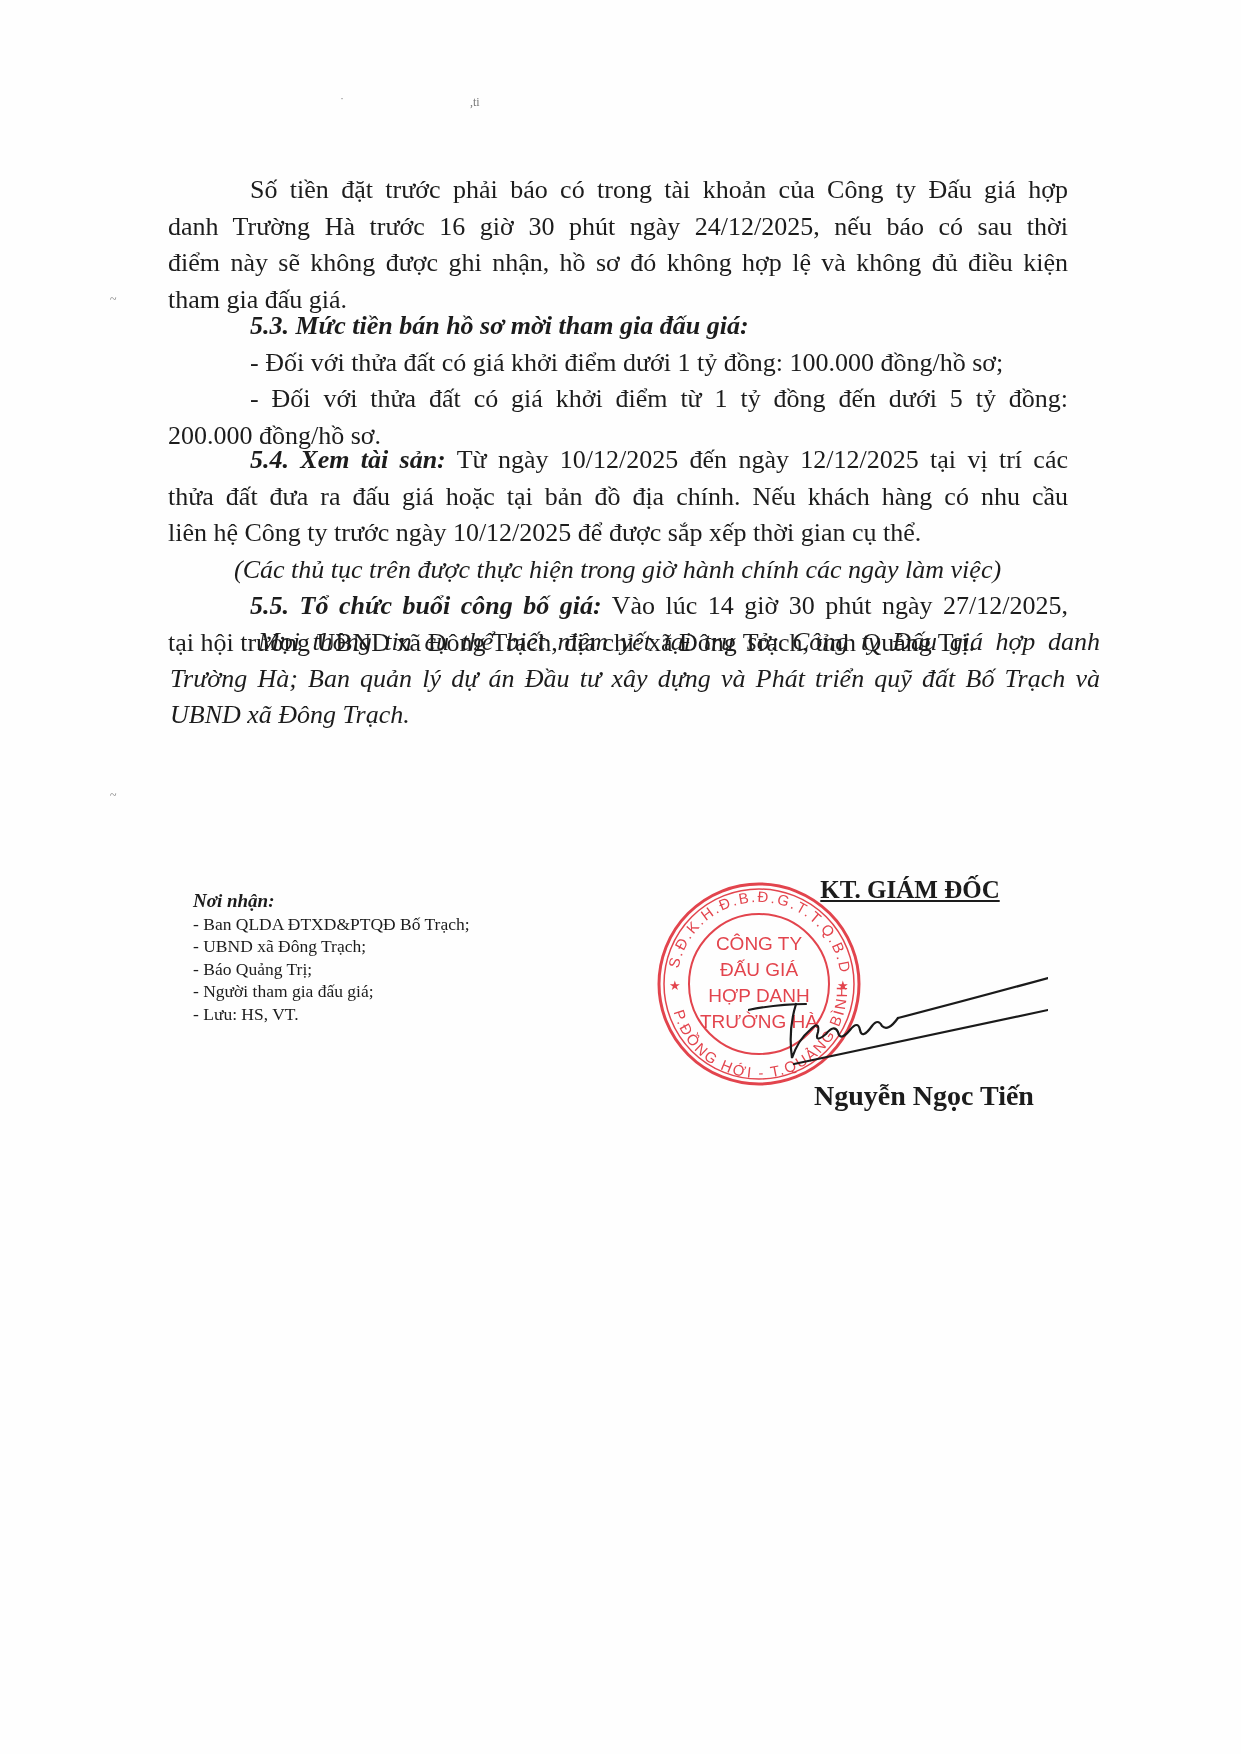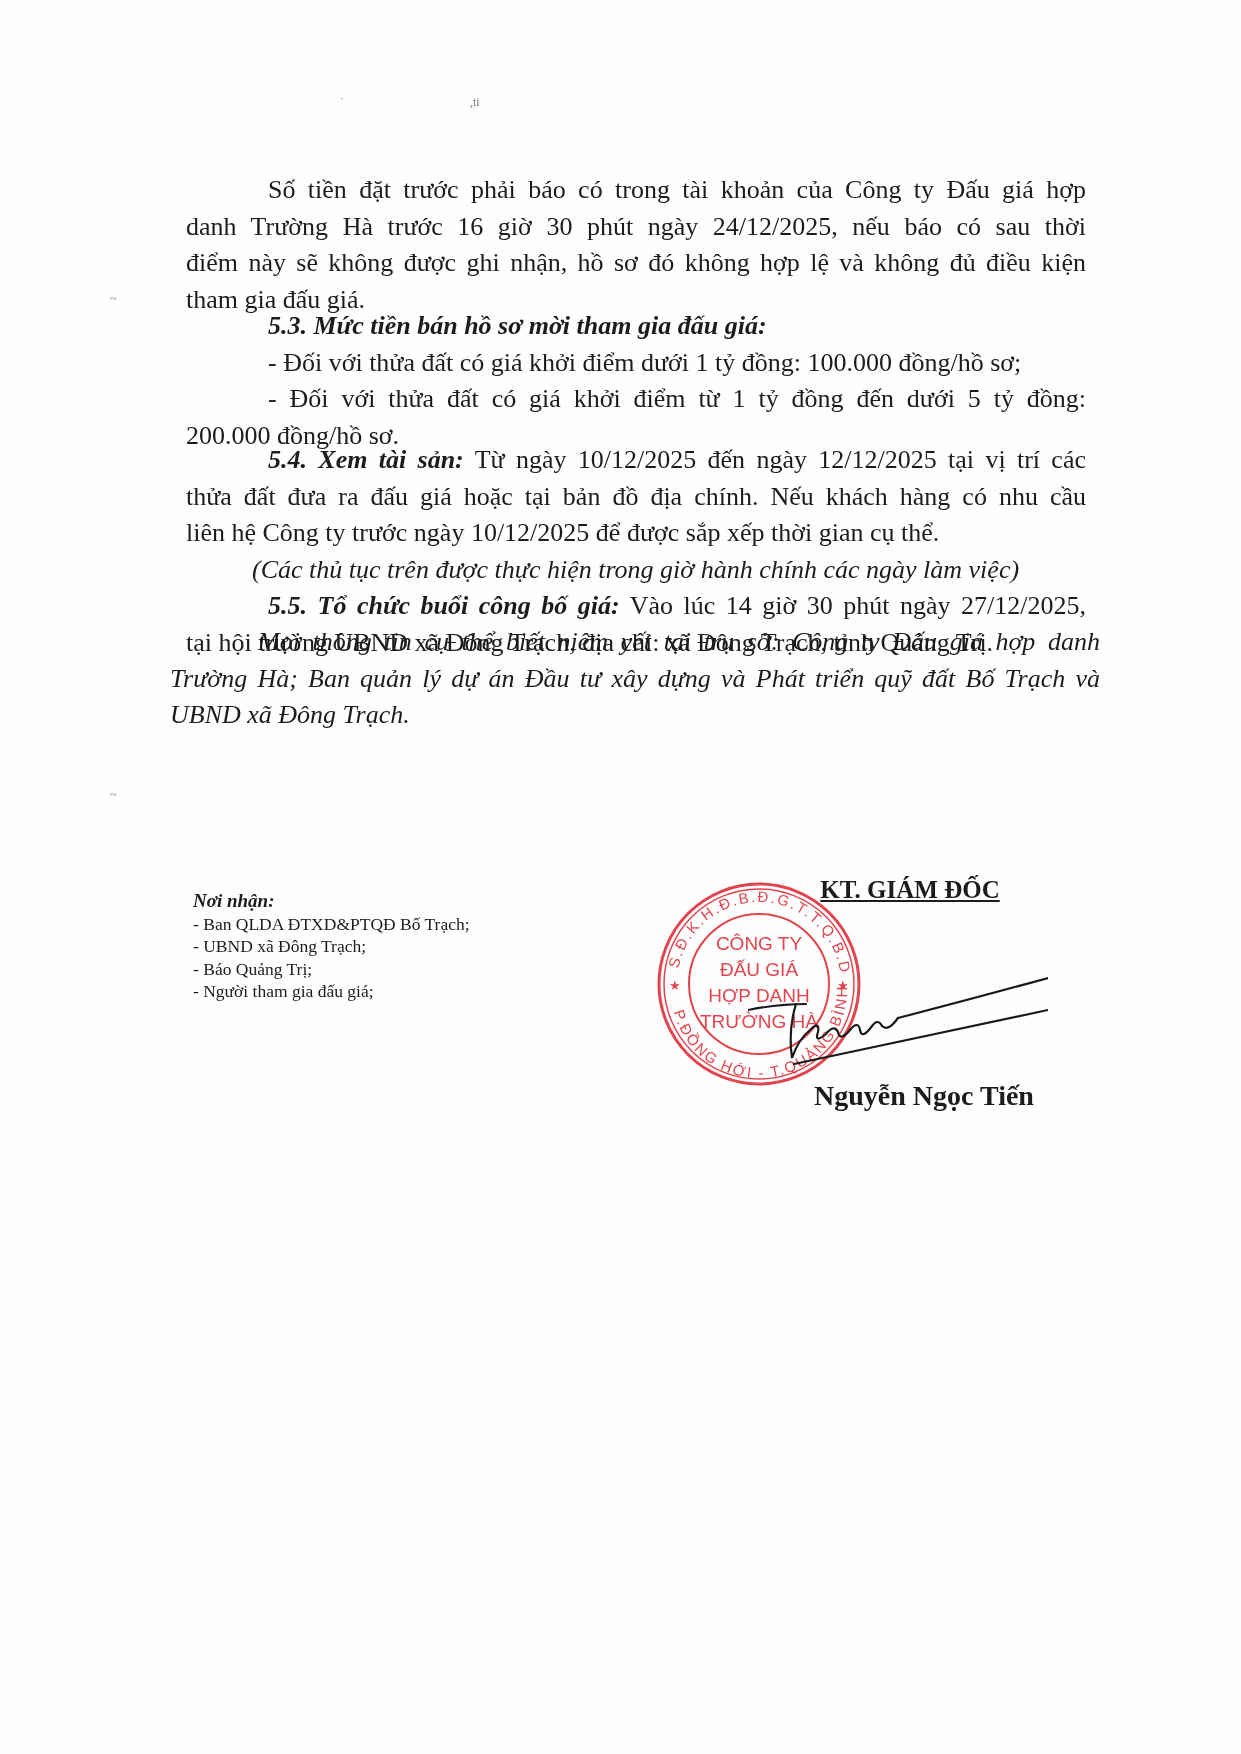--- a/index.html
+++ b/index.html
@@ -1,20 +1,20 @@
 <!DOCTYPE html>
 <html><head>
 <meta charset="utf-8">
 <style>
   html, body { margin:0; padding:0; background:#ffffff; }
   body { width:1241px; height:1754px; position:relative; overflow:hidden;
          font-family:"Liberation Serif", "DejaVu Serif", serif; color:#1c1c1c; }
   .page { position:absolute; left:0; top:0; width:1241px; height:1754px; background:#fefefe; }
 
-  .p { position:absolute; left:186px; width:900px; font-size:26px; line-height:36.5px; text-align:justify; }
+  .p { position:absolute; left:168px; width:900px; font-size:26px; line-height:36.5px; text-align:justify; }
   .line { display:block; white-space:nowrap; }
   .j { display:block; text-align:justify; text-align-last:justify; white-space:normal; }
   .ind { padding-left:82px; }
   .bi { font-weight:bold; font-style:italic; }
   .i { font-style:italic; }
 
   .recipients { position:absolute; left:193px; top:878px; width:420px; font-size:17.5px; line-height:22.5px;
                 font-family:"Liberation Serif", serif;margin-top:12px; }
   .recipients .title { font-weight:bold; font-style:italic; font-size:19px; }
 
@@ -69,20 +69,21 @@
     <span class="line">UBND xã Đông Trạch.</span>
   </div>
 
 
   <div class="recipients">
     <div class="title">Nơi nhận:</div>
     <div>- Ban QLDA ĐTXD&amp;PTQĐ Bố Trạch;</div>
     <div>- UBND xã Đông Trạch;</div>
     <div>- Báo Quảng Trị;</div>
     <div>- Người tham gia đấu giá;</div>
+    <div>- Lưu: HS, VT.</div>
   </div>
 
   <svg class="stamp" viewBox="0 0 208 208">
     <defs>
       <path id="arcTop" d="M 22 104 A 82 82 0 0 1 186 104"></path>
       <path id="arcBot" d="M 16 110 A 88 88 0 0 0 192 110"></path>
     </defs>
     <g fill="none" stroke="#e0303a" opacity="0.9">
       <circle cx="104" cy="104" r="100" stroke-width="3"></circle>
       <circle cx="104" cy="104" r="95" stroke-width="1.5"></circle>

